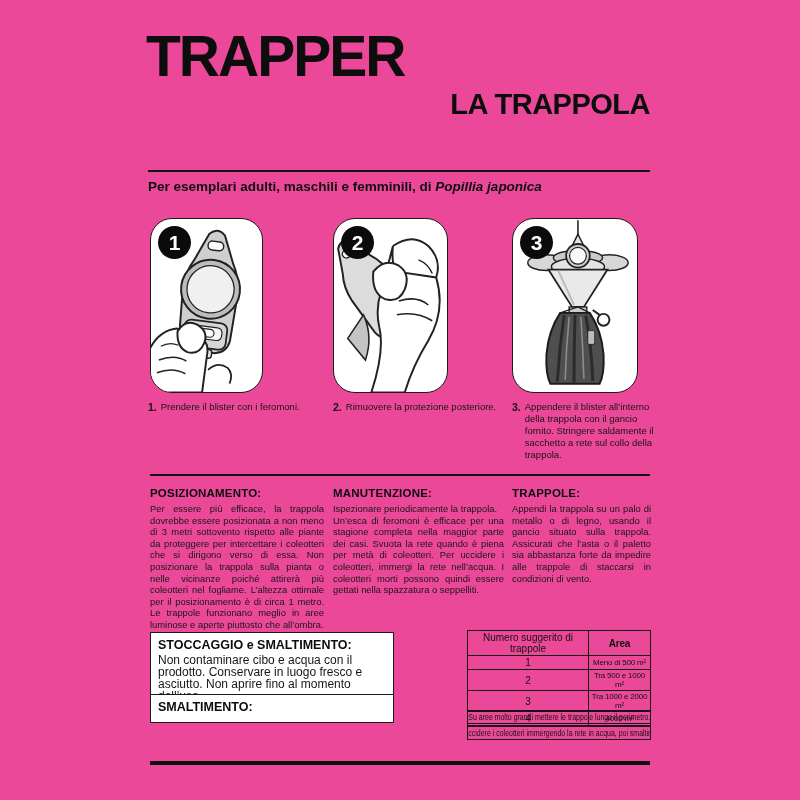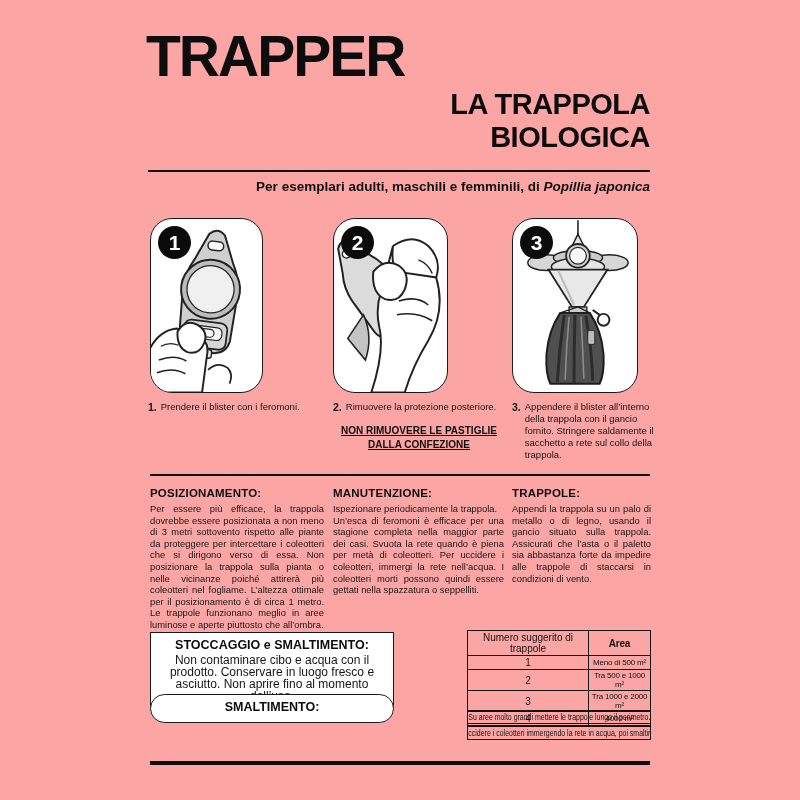--- a/index.html
+++ b/index.html
@@ -1,26 +1,26 @@
 <!DOCTYPE html>
 <html><head>
 <meta charset="utf-8">
 <style>
   * { margin:0; padding:0; box-sizing:border-box; }
   html,body { background:#ffffff; }
   body { font-family:"Liberation Sans", sans-serif; color:#111; }
-  .page { position:relative; width:800px; height:800px; background:#fca5a5; overflow:hidden; }
+  .page { position:relative; width:800px; height:800px; background:#ec4899; overflow:hidden; }
 
   
   .title { position:absolute; left:146px; top:26px; font-size:57px; line-height:61px;
            font-weight:900; letter-spacing:-2px; color:#0d0d0d; }
   .subtitle { position:absolute; right:150px; top:88px; text-align:right;
               font-size:29px; line-height:33px; font-weight:900; letter-spacing:-0.5px; color:#0d0d0d; }
   .rule-1 { position:absolute; left:148px; right:150px; top:170px; height:2px; background:#111; }
-  .tagline { position:absolute; left:148px; right:150px; top:179px; text-align:right;
+  .tagline { position:absolute; left:148px; right:150px; top:179px; text-align:left;
              font-size:13.5px; font-weight:bold; color:#101010; }
   .tagline .species { font-style:italic; }
 
   
   .card { position:absolute; top:218px; height:175px; background:#fff;
           border:1.8px solid #1a1a1a; border-radius:22px; overflow:hidden; }
   .card-1 { left:150px; width:113px; }
   .card-2 { left:333px; width:115px; }
   .card-3 { left:512px; width:126px; }
   .badge { position:absolute; top:7px; left:7px; width:33px; height:33px; border-radius:50%;
@@ -44,23 +44,23 @@
   
   .section { position:absolute; top:487px; }
   .sec-1 { left:150px; width:174px; }
   .sec-2 { left:333px; width:171px; }
   .sec-3 { left:512px; width:139px; }
   .section h3 { font-size:11.5px; font-weight:bold; letter-spacing:0.2px; margin-bottom:4px; color:#0c0c0c; }
   .section p { font-size:9.4px; line-height:11.6px; text-align:justify; color:#161616; }
 
   
   .info-box { position:absolute; left:150px; width:244px; border:1.7px solid #1a1a1a;
-              background:#fff; text-align:center; padding:5px 7px 6px; }
+              background:#fff; text-align:left; padding:5px 7px 6px; }
   .box-1 { top:632px; }
-  .box-2 { top:694px;border-radius:17px; }
+  .box-2 { top:694px; }
   .info-box h4 { font-size:12.5px; font-weight:bold; margin-bottom:2px; color:#0c0c0c; }
   .info-box p { font-size:12px; line-height:12px; color:#161616; }
 
   
   .table-caption { position:absolute; left:408px; width:300px; top:617px; text-align:center;
                    font-size:9.3px; font-weight:600; white-space:nowrap; color:#121212; }
   .trap-table { position:absolute; left:467px; top:630px; width:184px; border-collapse:collapse; }
   .trap-table th, .trap-table td { border:1.6px solid #141414; text-align:center; padding:1px 2px; }
   .trap-table th { font-size:10px; font-weight:bold; height:17px; }
   .trap-table td { height:14px; }
@@ -78,21 +78,20 @@
 </head>
 <body>
 
 <div class="page">
 
   <div class="title">
     <div>TRAPPER</div>
   </div>
   <div class="subtitle">
     <div>LA TRAPPOLA</div>
-    <div>BIOLOGICA</div>
   </div>
   <div class="rule-1"></div>
   <div class="tagline">
     <span>Per esemplari adulti, maschili e femminili, di </span><span class="species">Popillia japonica</span>
   </div>
 
   <div class="card card-1">
     <div class="badge">1</div>
     <svg viewBox="0 0 113 173">
       <g transform="rotate(7 60 75)">
@@ -159,24 +158,20 @@
   </div>
 
   <div class="caption cap-1">
     <span class="marker">1.</span>
     <span>Prendere il blister con i feromoni.</span>
   </div>
   <div class="caption cap-2">
     <span class="marker">2.</span>
     <span>Rimuovere la protezione posteriore.</span>
   </div>
-  <div class="warning">
-    <div>NON RIMUOVERE LE PASTIGLIE</div>
-    <div>DALLA CONFEZIONE</div>
-  </div>
   <div class="caption cap-3">
     <span class="marker">3.</span>
     <span>Appendere il blister all’interno della trappola con il gancio fornito. Stringere saldamente il sacchetto a rete sul collo della trappola.</span>
   </div>
 
   <div class="rule-2"></div>
 
   <div class="section sec-1">
     <h3>POSIZIONAMENTO:</h3>
     <p>Per essere più efficace, la trappola dovrebbe essere posizionata a non meno di 3 metri sottovento rispetto alle piante da proteggere per intercettare i coleotteri che si dirigono verso di essa. Non posizionare la trappola sulla pianta o nelle vicinanze poiché attirerà più coleotteri nel fogliame. L’altezza ottimale per il posizionamento è di circa 1 metro. Le trappole funzionano meglio in aree luminose e aperte piuttosto che all’ombra.</p>

